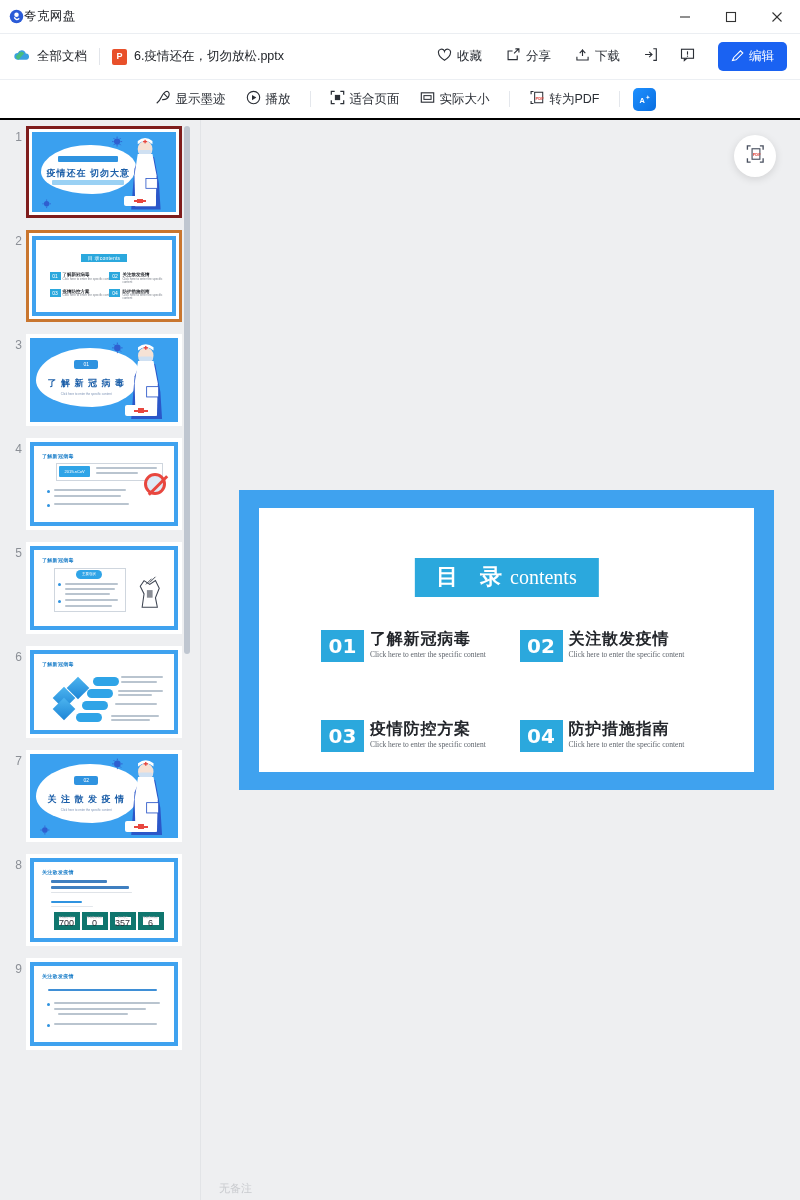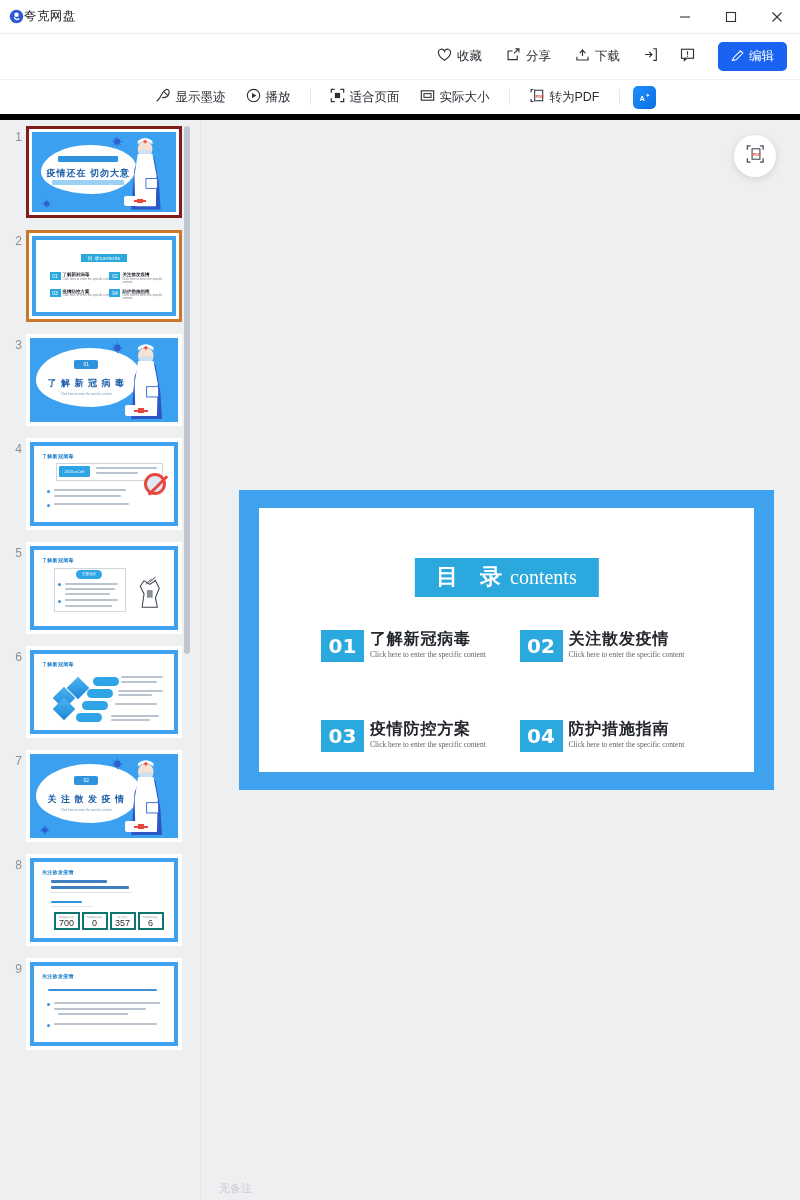--- a/index.html
+++ b/index.html
@@ -46,21 +46,21 @@
   .edit-btn {
     margin-left:9px; background:#1a62f2; color:#fff; border-radius:5px;
     height:29px; padding:0 13px; display:flex; align-items:center; gap:5px;
     font-size:12.5px; cursor:pointer; border:none;
     font-family:"Liberation Sans", sans-serif;
   }
 
   
   .toolbar {
     height:40px; background:#fff; display:flex; align-items:center;
-    justify-content:center; gap:0; border-bottom:6px solid #000000;
+    justify-content:center; gap:0; border-bottom:2px solid #000000;
   }
   .tool {
     display:flex; align-items:center; gap:5px; font-size:12.5px; color:#2b2f36;
     padding:5px 10px; border-radius:4px; cursor:pointer; white-space:nowrap;
   }
   .tdiv { width:1px; height:16px; background:#e4e7ec; margin:0 9px; }
   .ai-btn {
     width:23px; height:23px; border-radius:5px; margin-left:4px;
     background: linear-gradient(135deg,#1e90ff,#0a6ee0);
     display:flex; align-items:center; justify-content:center;
@@ -129,21 +129,21 @@
     display:flex; align-items:center; justify-content:center; letter-spacing:.2px;
   }
   .mini-toc-item { position:absolute; display:flex; align-items:flex-start; gap:2px; }
   .mini-toc-n {
     width:11px; height:8px; background:#2ba8dd; color:#fff; font-size:5px;
     display:flex; align-items:center; justify-content:center; flex-shrink:0;
   }
   .mini-toc-t { font-size:4.5px; color:#2a2d33; font-weight:bold; line-height:1.15; }
   .mini-toc-s { font-size:3px; color:#7d838c; line-height:1.1; }
   .mini-stat {
-    position:absolute; border:2px solid #0f766e; width:26px; height:18px;
+    position:absolute; border:5px solid #0f766e; width:26px; height:18px;
     display:flex; flex-direction:column; align-items:center; justify-content:center;
   }
   .mini-stat .lbl { font-size:2.6px; color:#9aa0a8; }
   .mini-stat .num { font-size:9px; color:#2b2f36; line-height:1; }
   .mini-diamond {
     position:absolute; width:16px; height:16px; background:linear-gradient(135deg,#4cb4ef,#1d85d6);
     transform:rotate(45deg);
   }
   .mini-pill {
     position:absolute; background:#2fa4e7; color:#fff; border-radius:7px;
@@ -264,20 +264,34 @@
     <div class="tb-btn close">
       <svg width="12" height="12" viewBox="0 0 12 12">
           <line x1="1.5" y1="1.5" x2="10.5" y2="10.5" stroke="currentColor" stroke-width="1.1"></line>
           <line x1="10.5" y1="1.5" x2="1.5" y2="10.5" stroke="currentColor" stroke-width="1.1"></line>
         </svg>
     </div>
   </div>
 </div>
 
 <div class="header">
+  <div class="hdr-left">
+    <div class="hdr-allfiles">
+      <span>
+        <svg width="17" height="16" viewBox="0 0 20 18">
+          <path d="M5 14.5a4 4 0 0 1 .6-7.96A5 5 0 0 1 15 7.2a3.6 3.6 0 0 1 .4 7.3z" fill="#3aa0e0"></path>
+          <path d="M6.5 14.5a3.3 3.3 0 0 1-.4-6.5 4 4 0 0 1 7.2-1" fill="#49c26d" opacity=".85"></path>
+        </svg>
+      </span>
+      <span class="hdr-allfiles-label">全部文档</span>
+    </div>
+    <div class="vdivider"></div>
+    <div class="pptx-badge">P</div>
+    <span class="file-name">6.疫情还在，切勿放松.pptx</span>
+  </div>
 
   <div class="hdr-right">
     <div class="hdr-act">
       <span>
         <svg width="15" height="14" viewBox="0 0 16 15">
             <path d="M8 13.2S1.6 9.3 1.6 5.2A3.3 3.3 0 0 1 8 3.6a3.3 3.3 0 0 1 6.4 1.6c0 4.1-6.4 8-6.4 8z" fill="none" stroke="#2b2f36" stroke-width="1.2"></path>
           </svg>
       </span>
       <span>收藏</span>
     </div>

